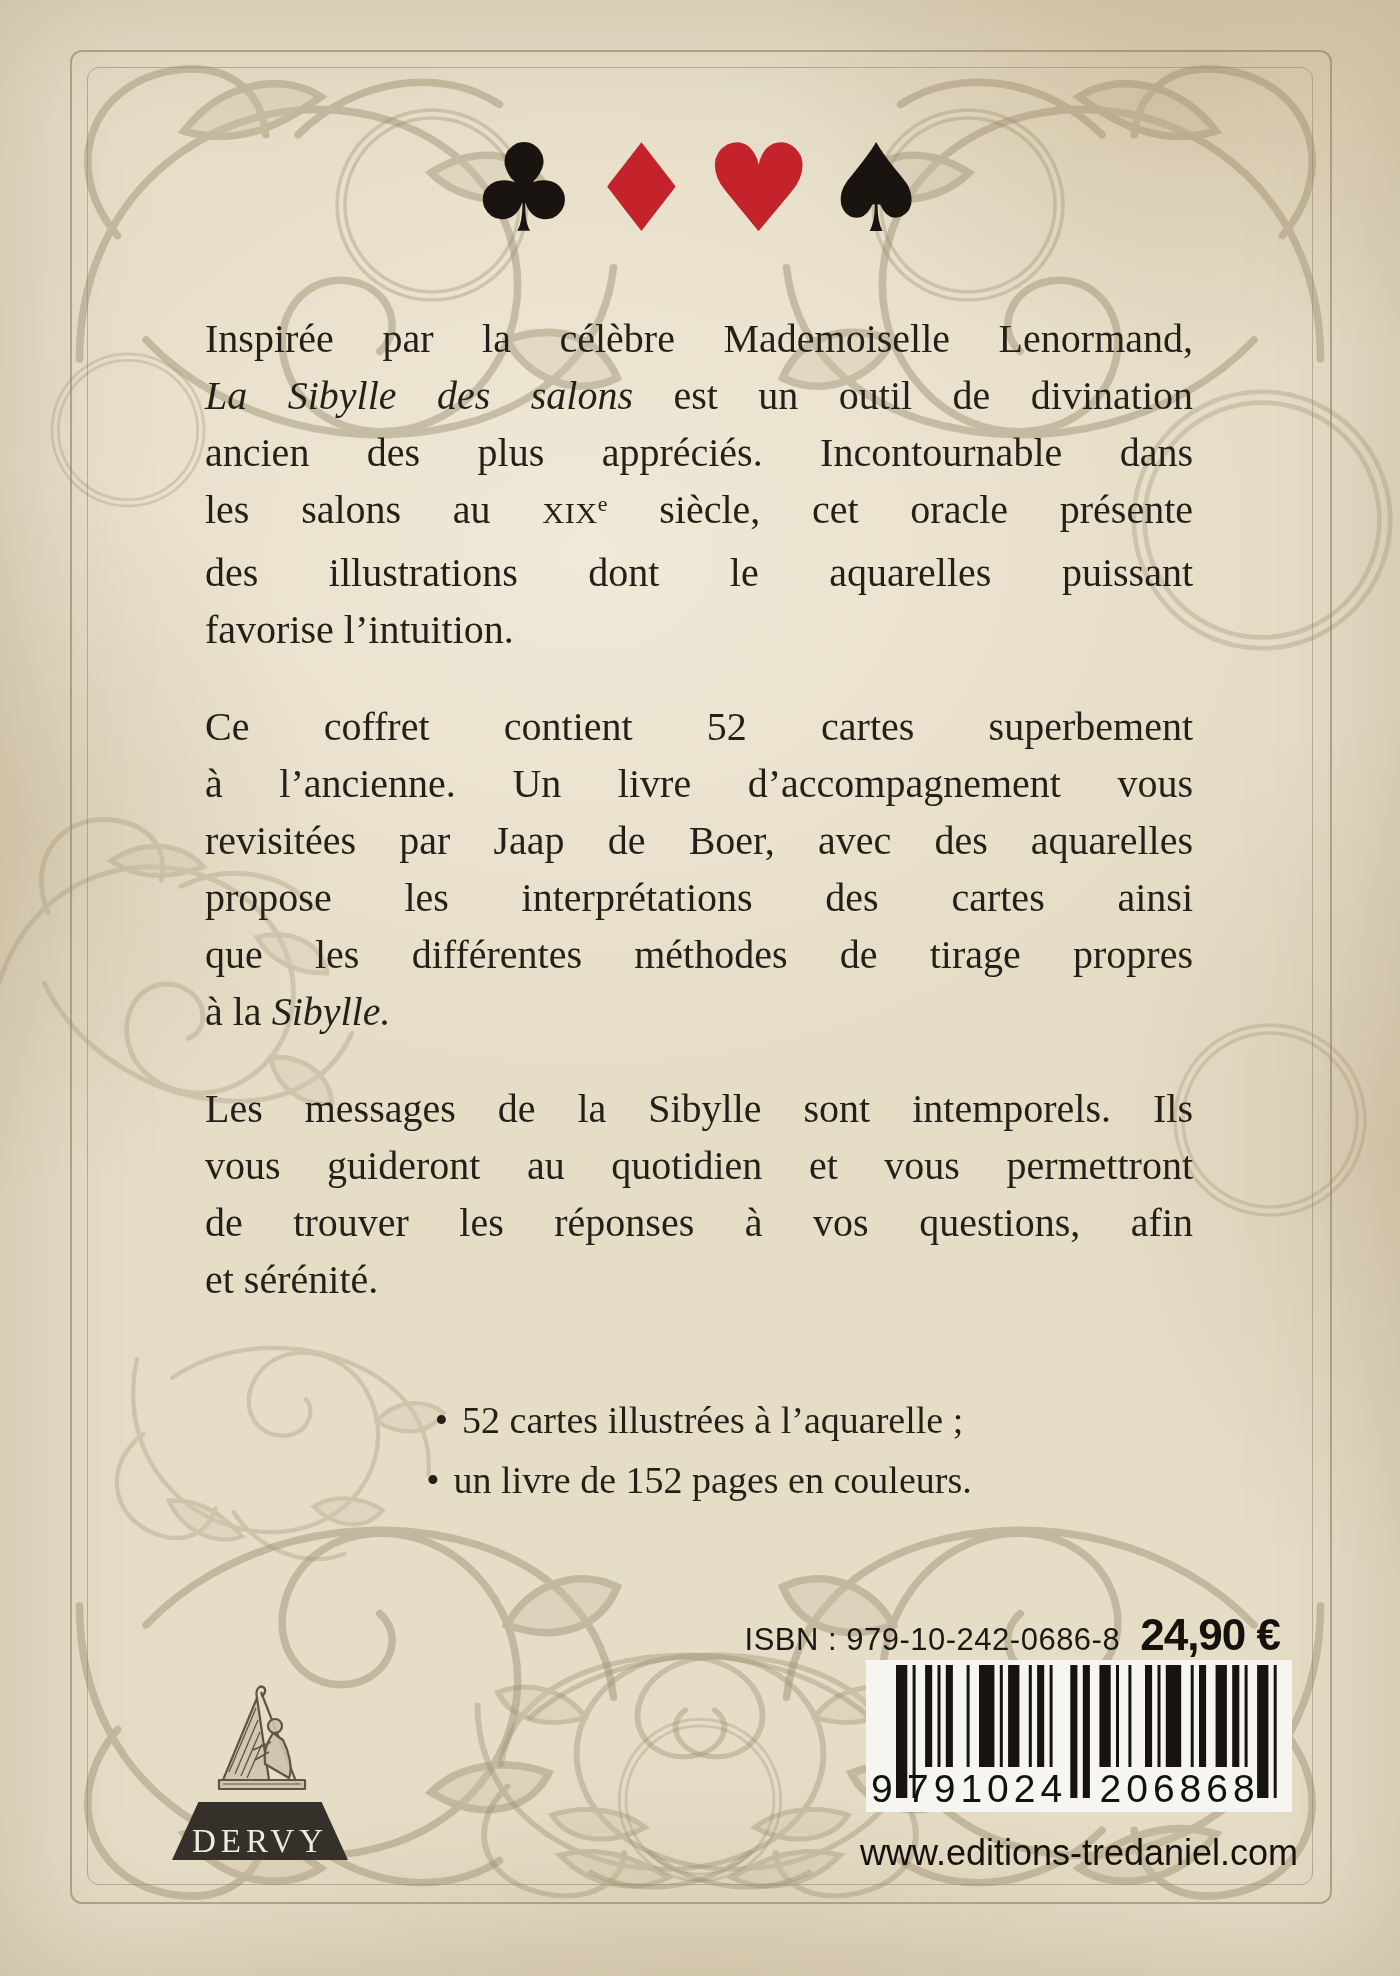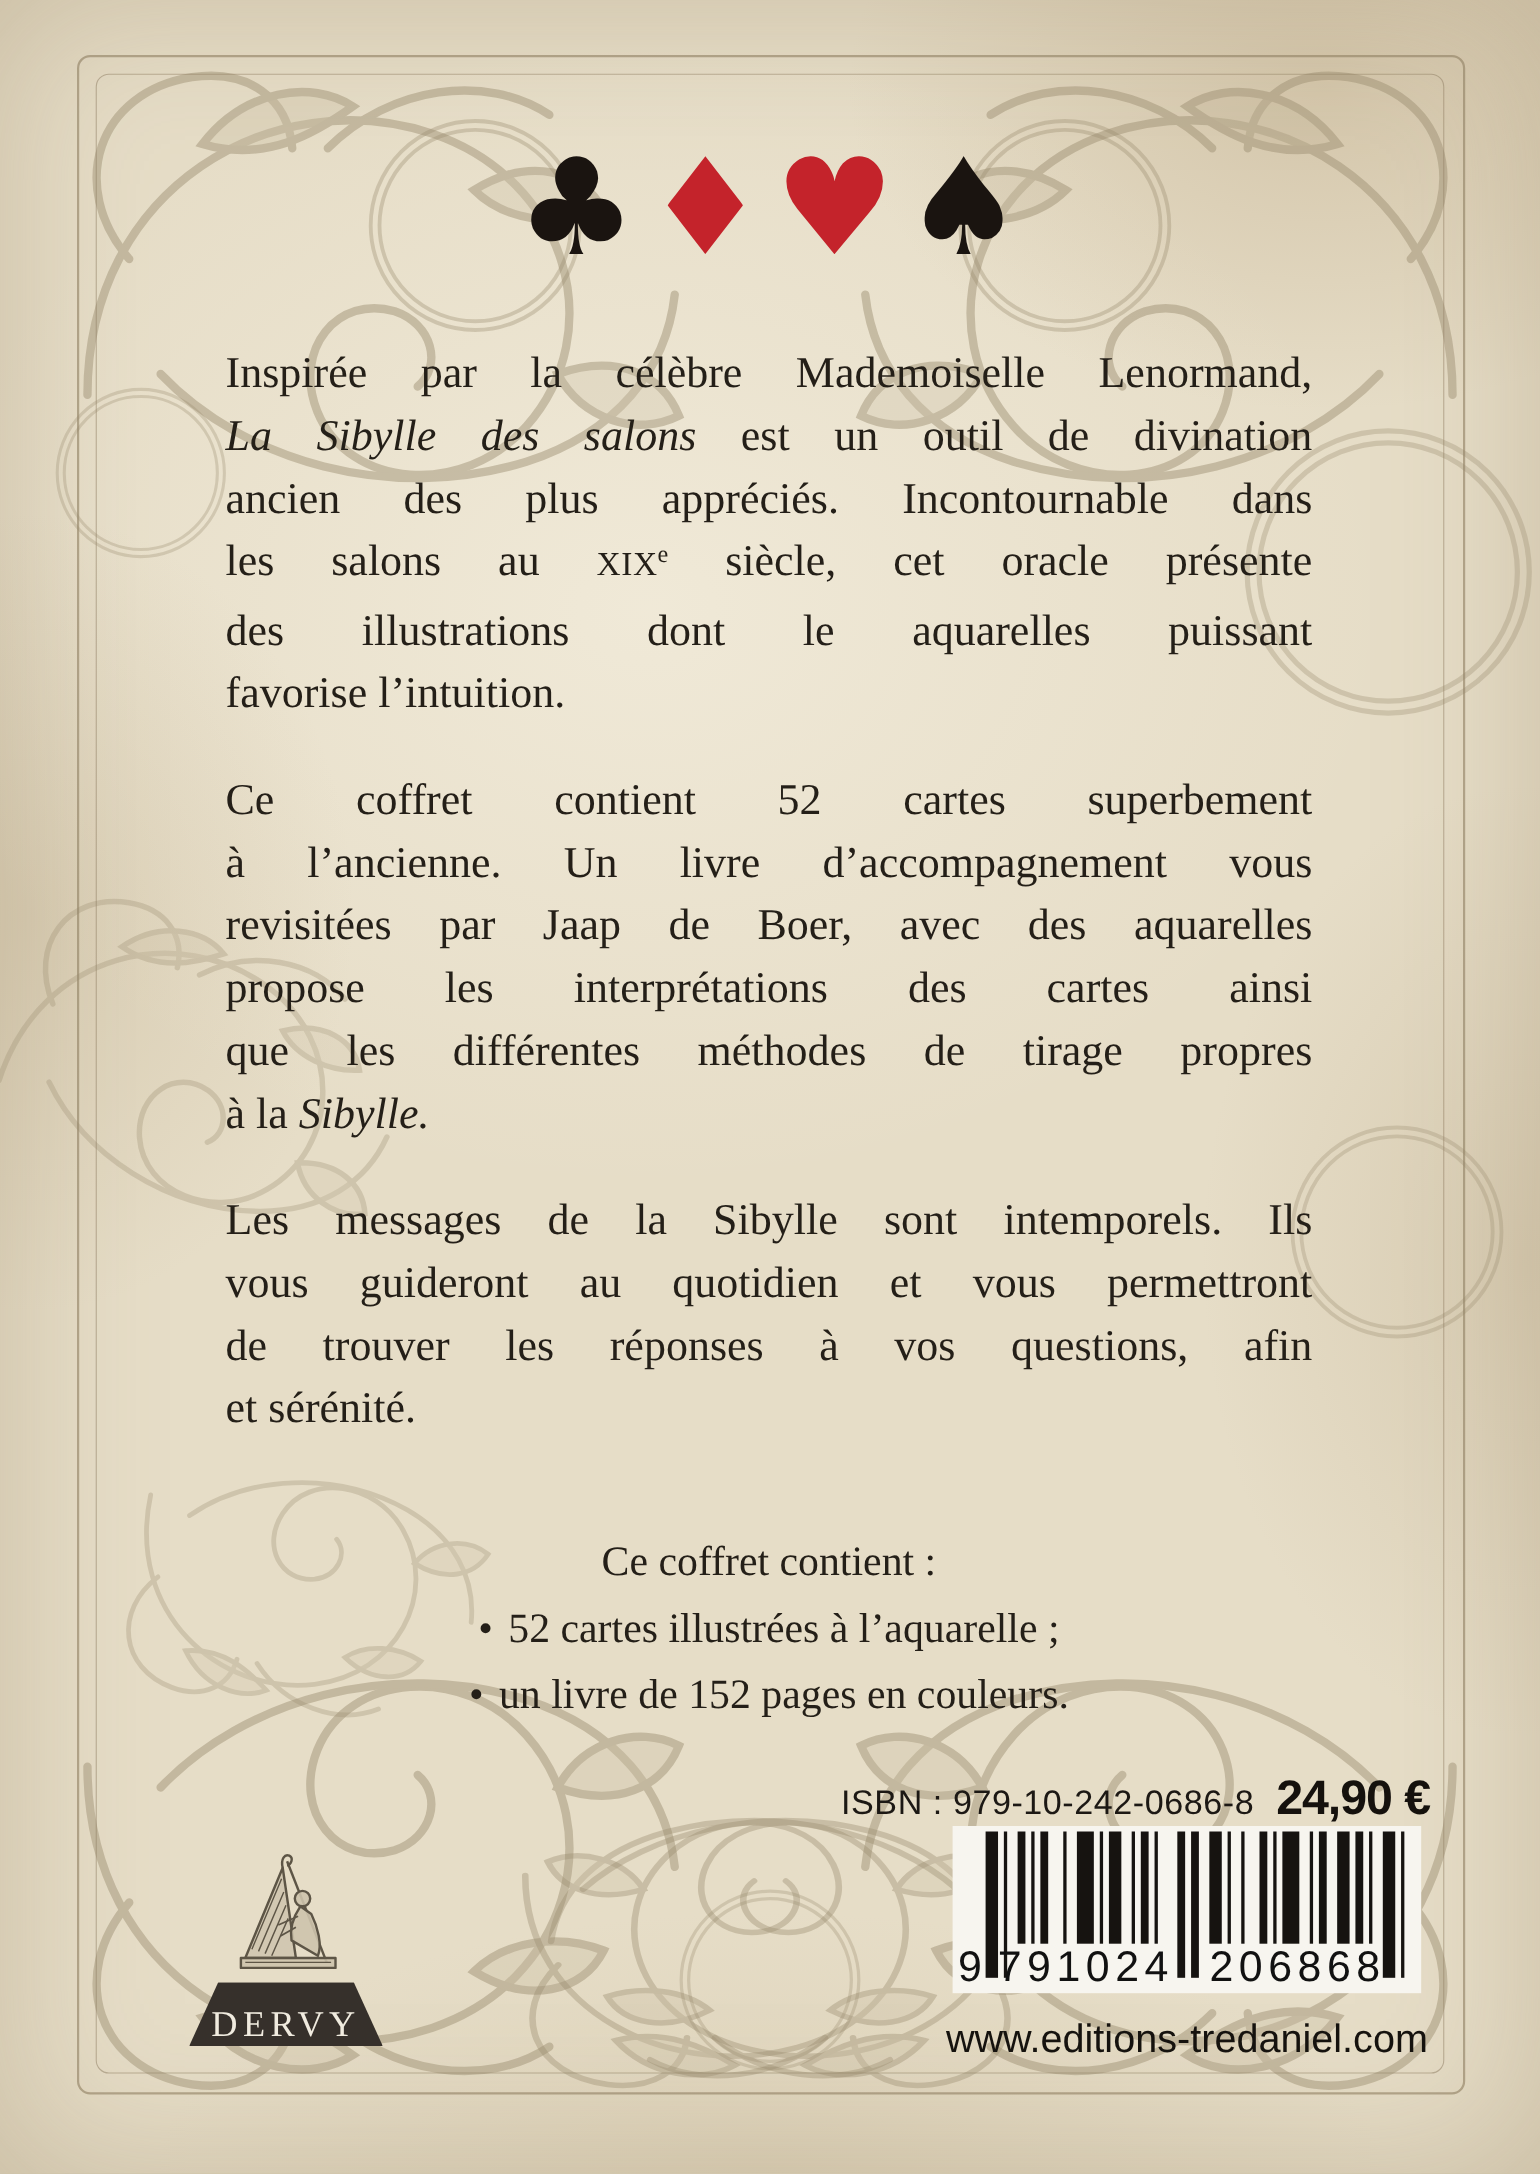--- a/index.html
+++ b/index.html
@@ -29,21 +29,21 @@
   .pline.last { text-align-last:left; }
   .seg.italic { font-style:italic; }
   .seg.smallcaps { text-transform:uppercase; font-size:0.76em; letter-spacing:0.5px; }
   .seg.sup { font-size:0.55em; position:relative; top:-0.55em; }
 
   .contents { position:absolute; left:205px; top:1390px; width:988px; text-align:center; font-size:38px; line-height:60px; }
   .contents .heading { margin-bottom:1px; }
   .contents .item .bullet { margin-right:14px; }
 
   .sans { font-family:"Liberation Sans", sans-serif; }
-  .isbn-row { position:absolute; right:100px; top:1610px; display:flex; align-items:baseline; gap:20px; }
+  .isbn-row { position:absolute; right:120px; top:1610px; display:flex; align-items:baseline; gap:20px; }
   .isbn  { font-size:31px; letter-spacing:0.5px; color:#1c1814; }
   .price { font-size:44px; font-weight:bold; letter-spacing:-1px; color:#15110d; }
 
   .barcode { position:absolute; left:866px; top:1660px; width:426px; height:152px; background:#f7f5ef; }
   .barcode svg { position:absolute; left:0; top:0; }
   .digits { position:absolute; left:0; bottom:1px; width:100%; display:flex; font-size:39px; color:#111; }
   .digits .d9 { width:36px; padding-left:5px; }
   .digits .dg { flex:1; text-align:left; letter-spacing:5px; }
 
   .website { position:absolute; left:846px; top:1832px; width:466px; text-align:center; font-size:36px; color:#15120e; }
@@ -120,21 +120,20 @@
       </div>
       <div class="para">
         <div class="pline"><span class="seg">Les messages de la Sibylle sont intemporels. Ils</span></div>
         <div class="pline"><span class="seg">vous guideront au quotidien et vous permettront</span></div>
         <div class="pline"><span class="seg">de trouver les réponses à vos questions, afin</span></div>
         <div class="pline last"><span class="seg">et sérénité.</span></div>
       </div>
     </div>
 
   <div class="contents">
-    <div class="heading">Ce coffret contient :</div>
     <div id="contentsItems">
         <div class="item"><span class="bullet">•</span><span>52 cartes illustrées à l’aquarelle ;</span></div>
         <div class="item"><span class="bullet">•</span><span>un livre de 152 pages en couleurs.</span></div>
       </div>
   </div>
 
   <div class="isbn-row sans">
     <span class="isbn">ISBN : 979-10-242-0686-8</span>
     <span class="price">24,90 €</span>
   </div>

